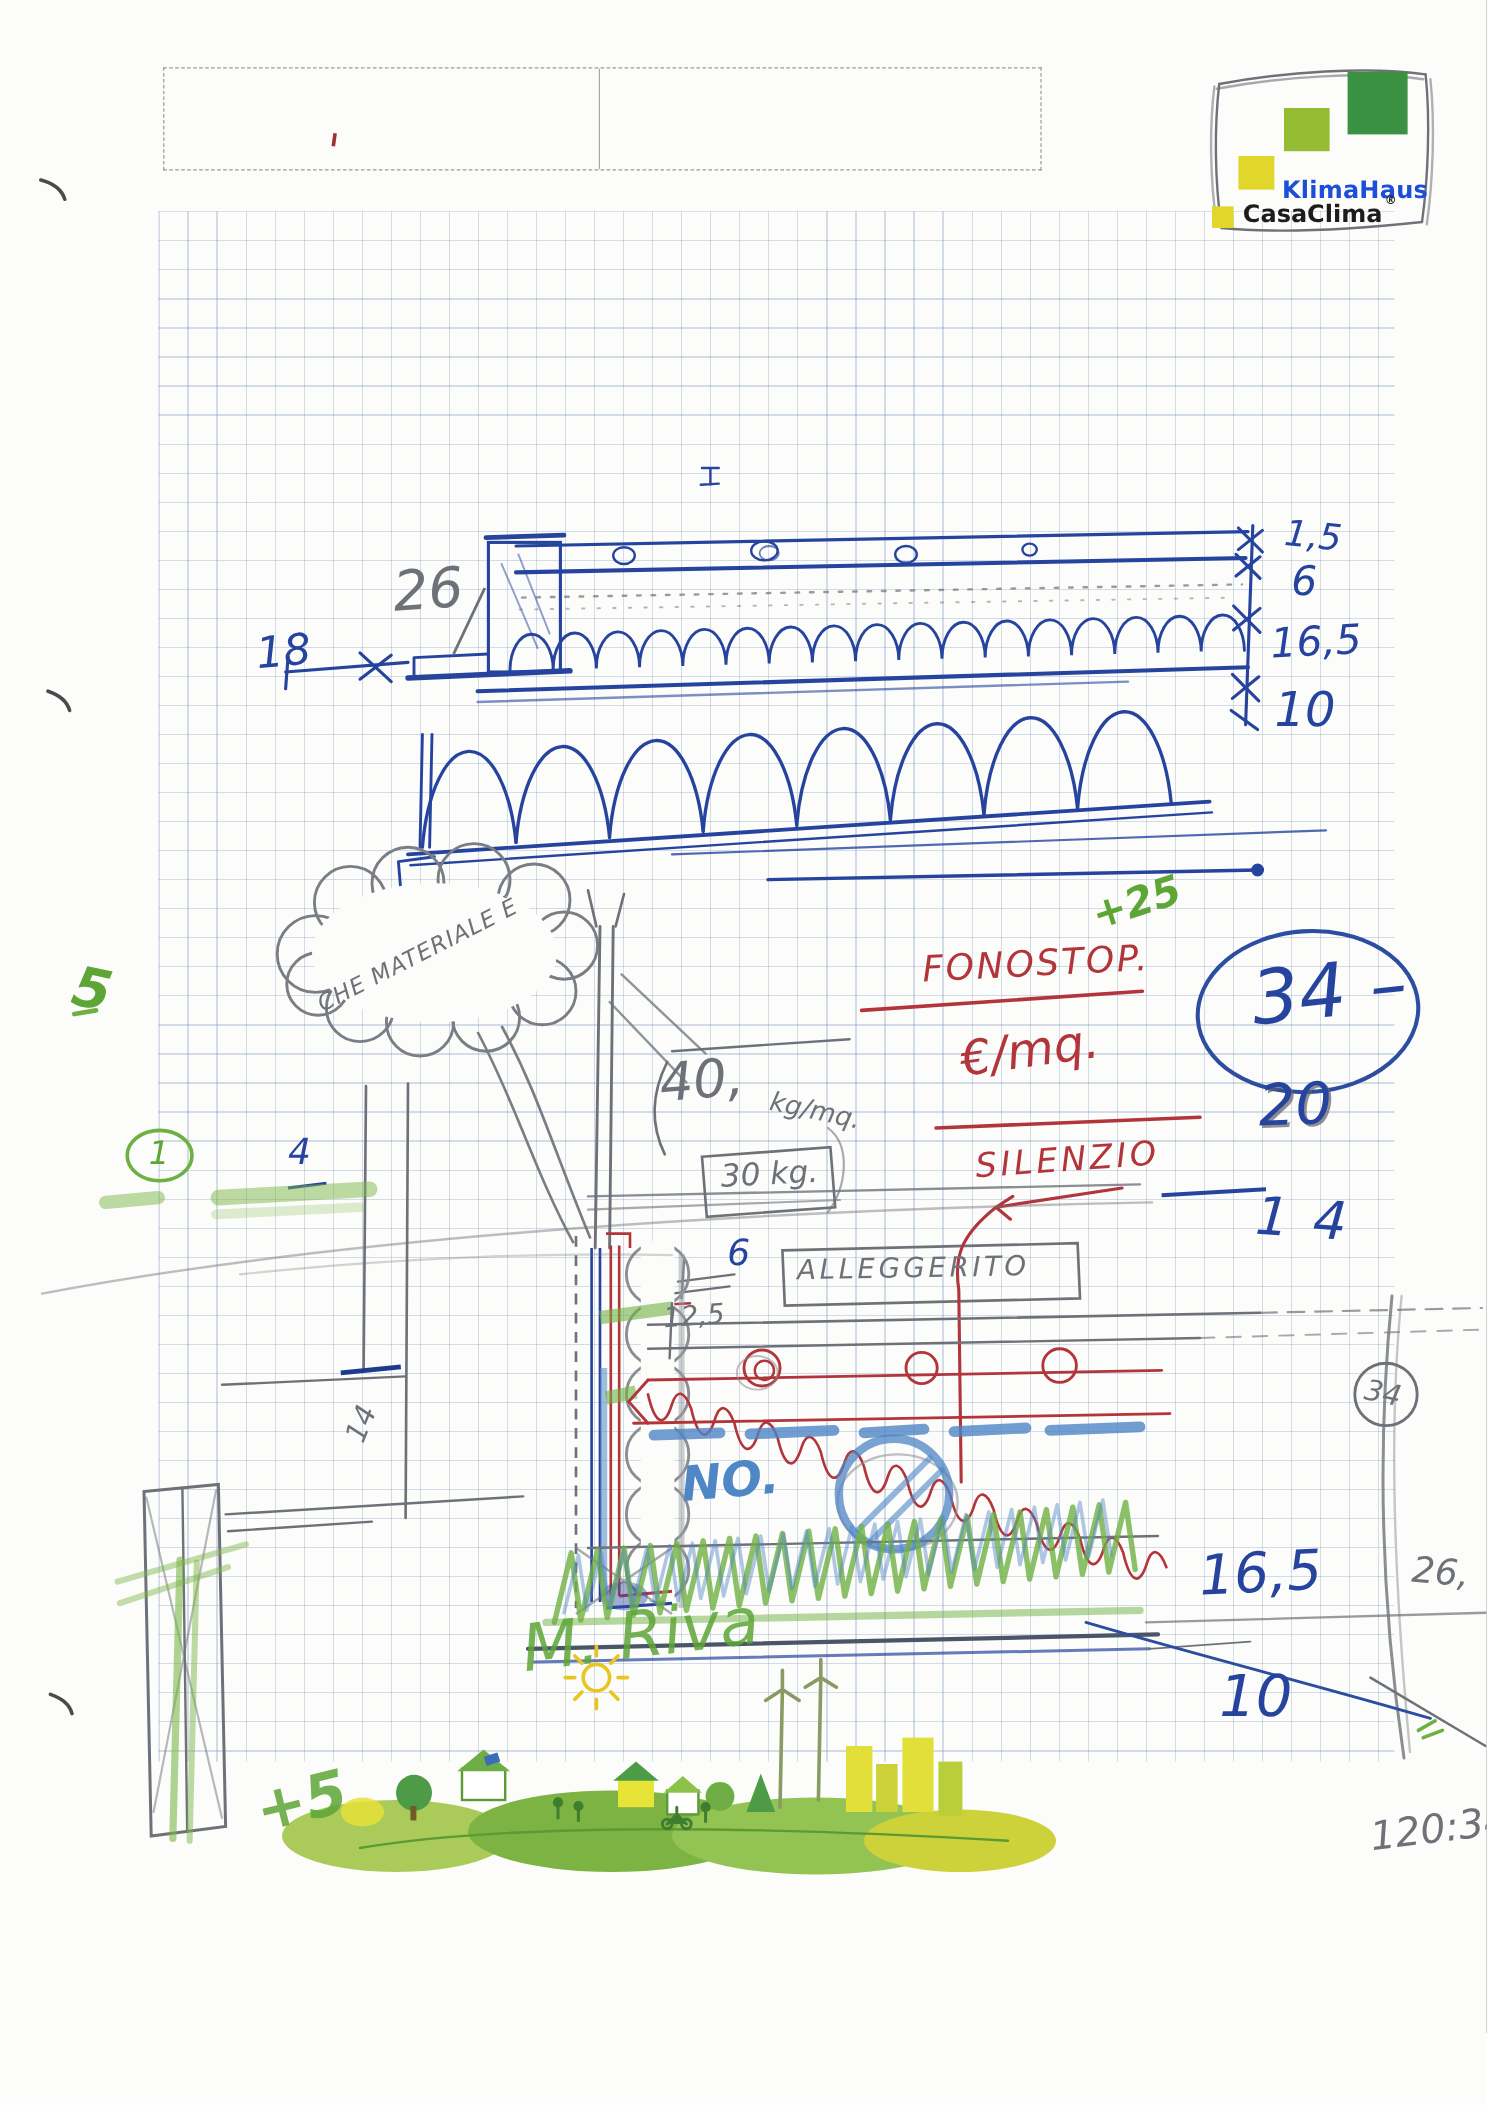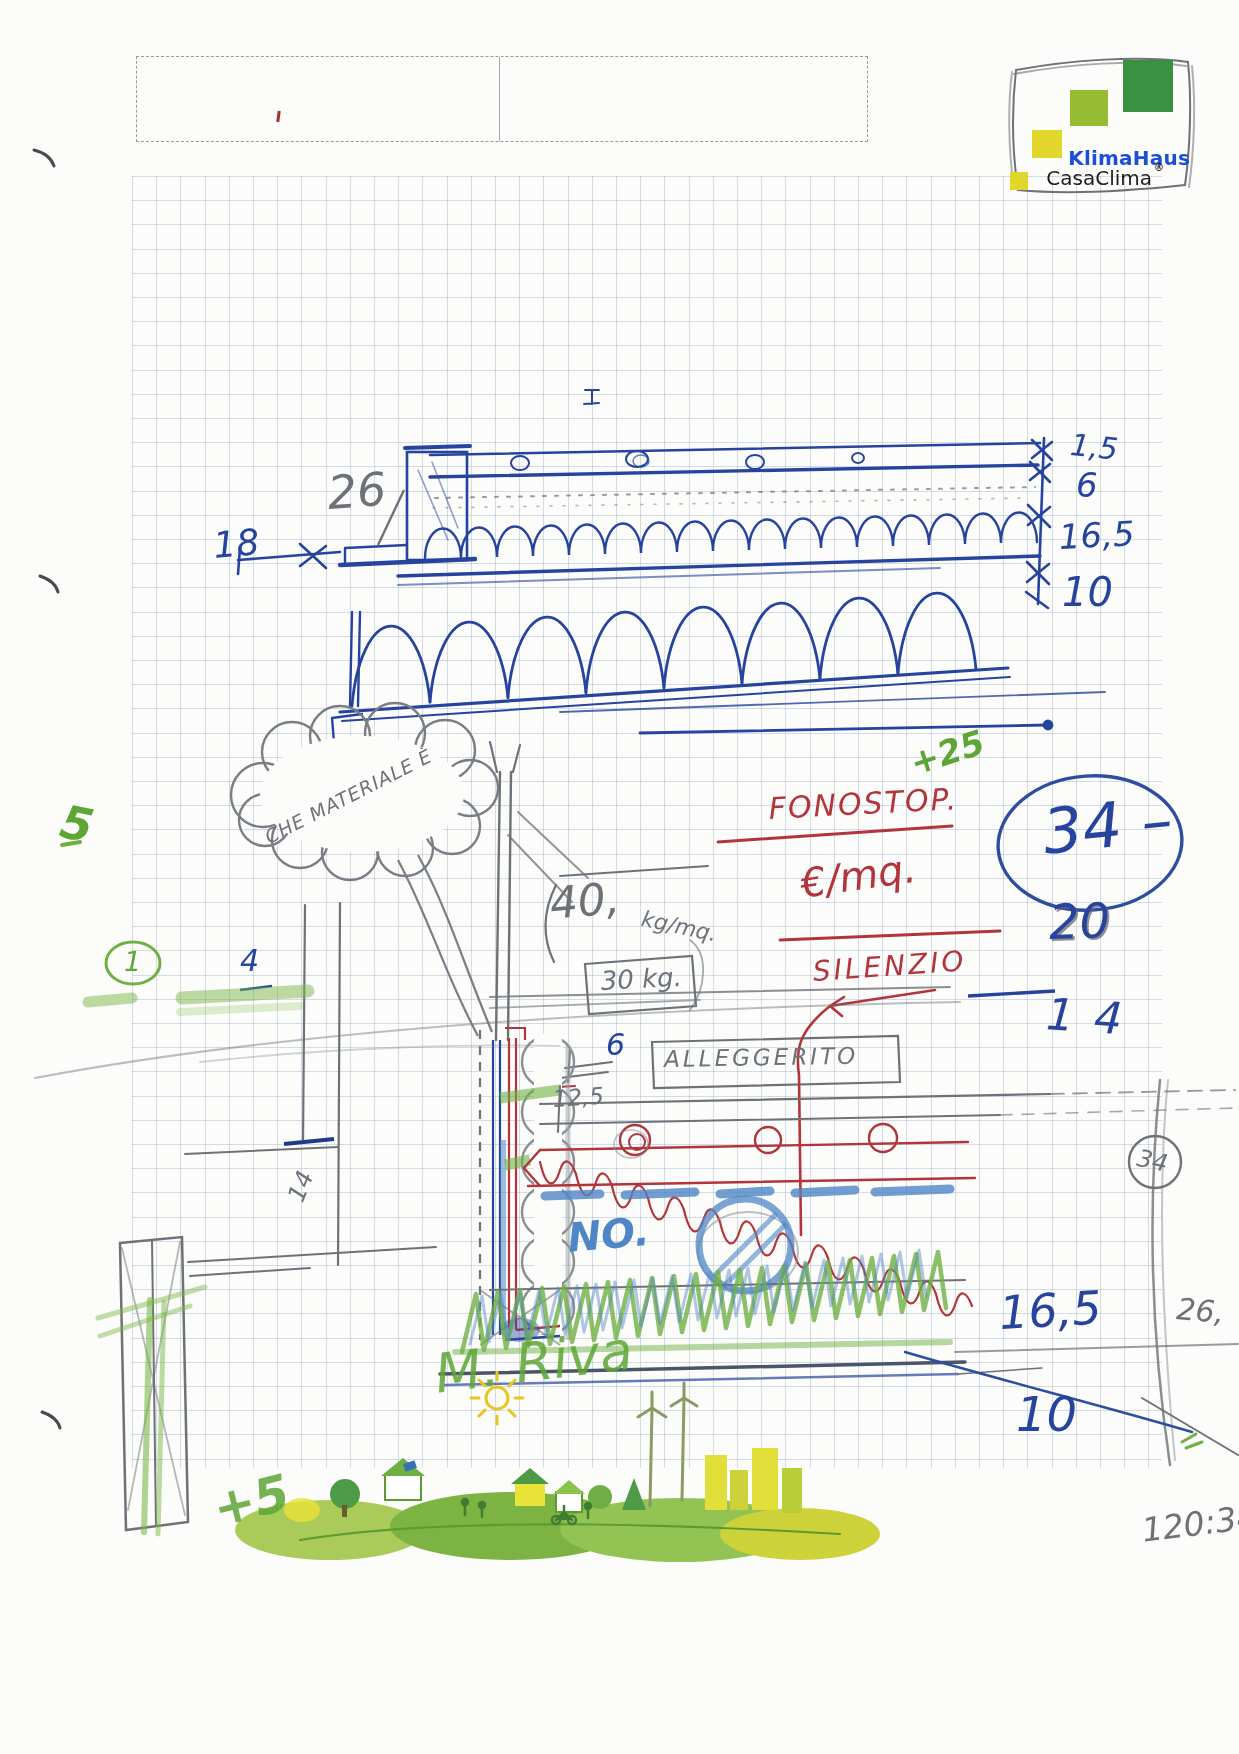--- a/index.html
+++ b/index.html
@@ -11,21 +11,21 @@
           repeating-linear-gradient(to bottom, rgba(116,143,188,.30) 0 1px, transparent 1px 24.2px);
         }
   #formbox{position:absolute;left:136px;top:56px;width:730px;height:84px;
         border:1px dashed #9a9a9a;}
   #formbox .divider{position:absolute;left:362px;top:0;width:1px;height:100%;background:#a8a8a8;}
   #formbox .redmark{position:absolute;left:140px;top:54px;width:3px;height:11px;background:#a03030;transform:rotate(8deg);}
   .cell{position:absolute;top:4px;height:76px;color:#444;font-size:13px;}
   #logo{position:absolute;left:1004px;top:48px;width:200px;height:150px;}
   #logo .sq{position:absolute;}
   #logo .t1{position:absolute;right:14px;top:98px;font-weight:bold;font-size:20px;color:#1d4ed8;letter-spacing:.2px;}
-  #logo .t2{position:absolute;right:52px;top:118px;font-weight:normal;font-size:20px;color:#1c1c1c;}
+  #logo .t2{position:absolute;right:52px;top:118px;font-weight:bold;font-size:20px;color:#1c1c1c;}
   #logo .reg{position:absolute;right:40px;top:114px;font-size:10px;color:#1c1c1c;font-weight:bold;}
   svg.layer{position:absolute;left:0;top:0;}
   .hw{position:absolute;white-space:nowrap;font-style:italic;transform-origin:left top;line-height:1;}
   .ink{color:#26449e}.red{color:#b2353b}.pcl{color:#6e7278}.grn{color:#5da636}.cry{color:#4f86c6}
   #footer{position:absolute;left:128px;top:1544px;font-size:13.5px;color:#7c8658;white-space:nowrap;}
 </style>
 </head>
 <body>
 
 <div id="page">

